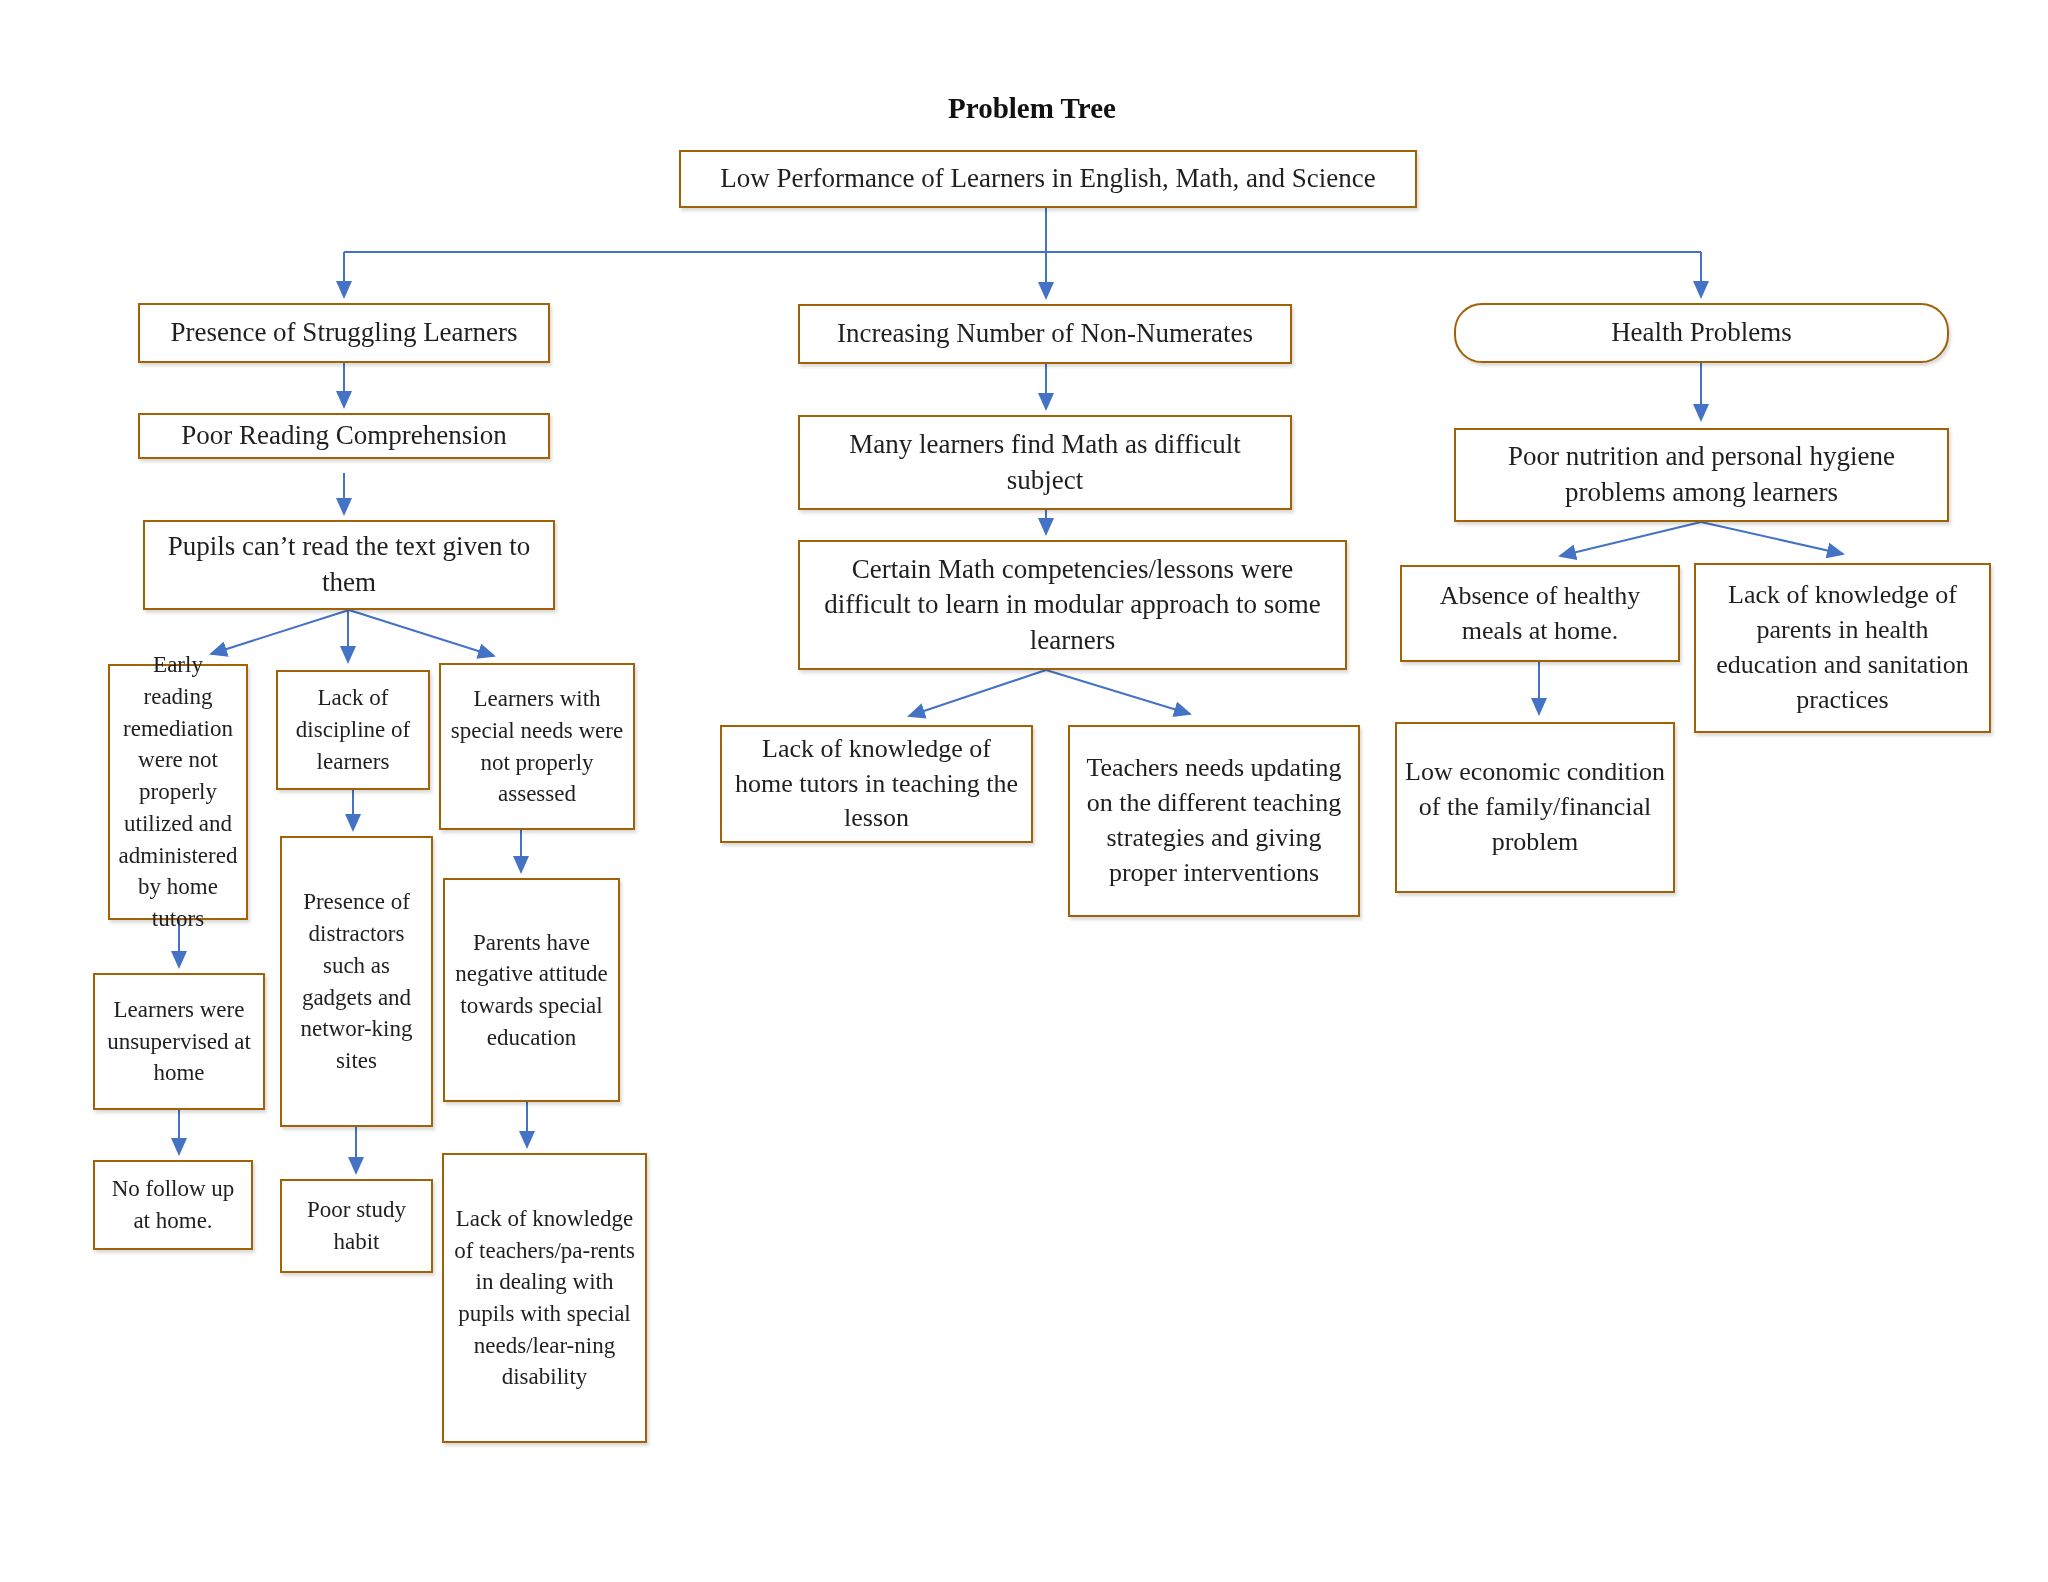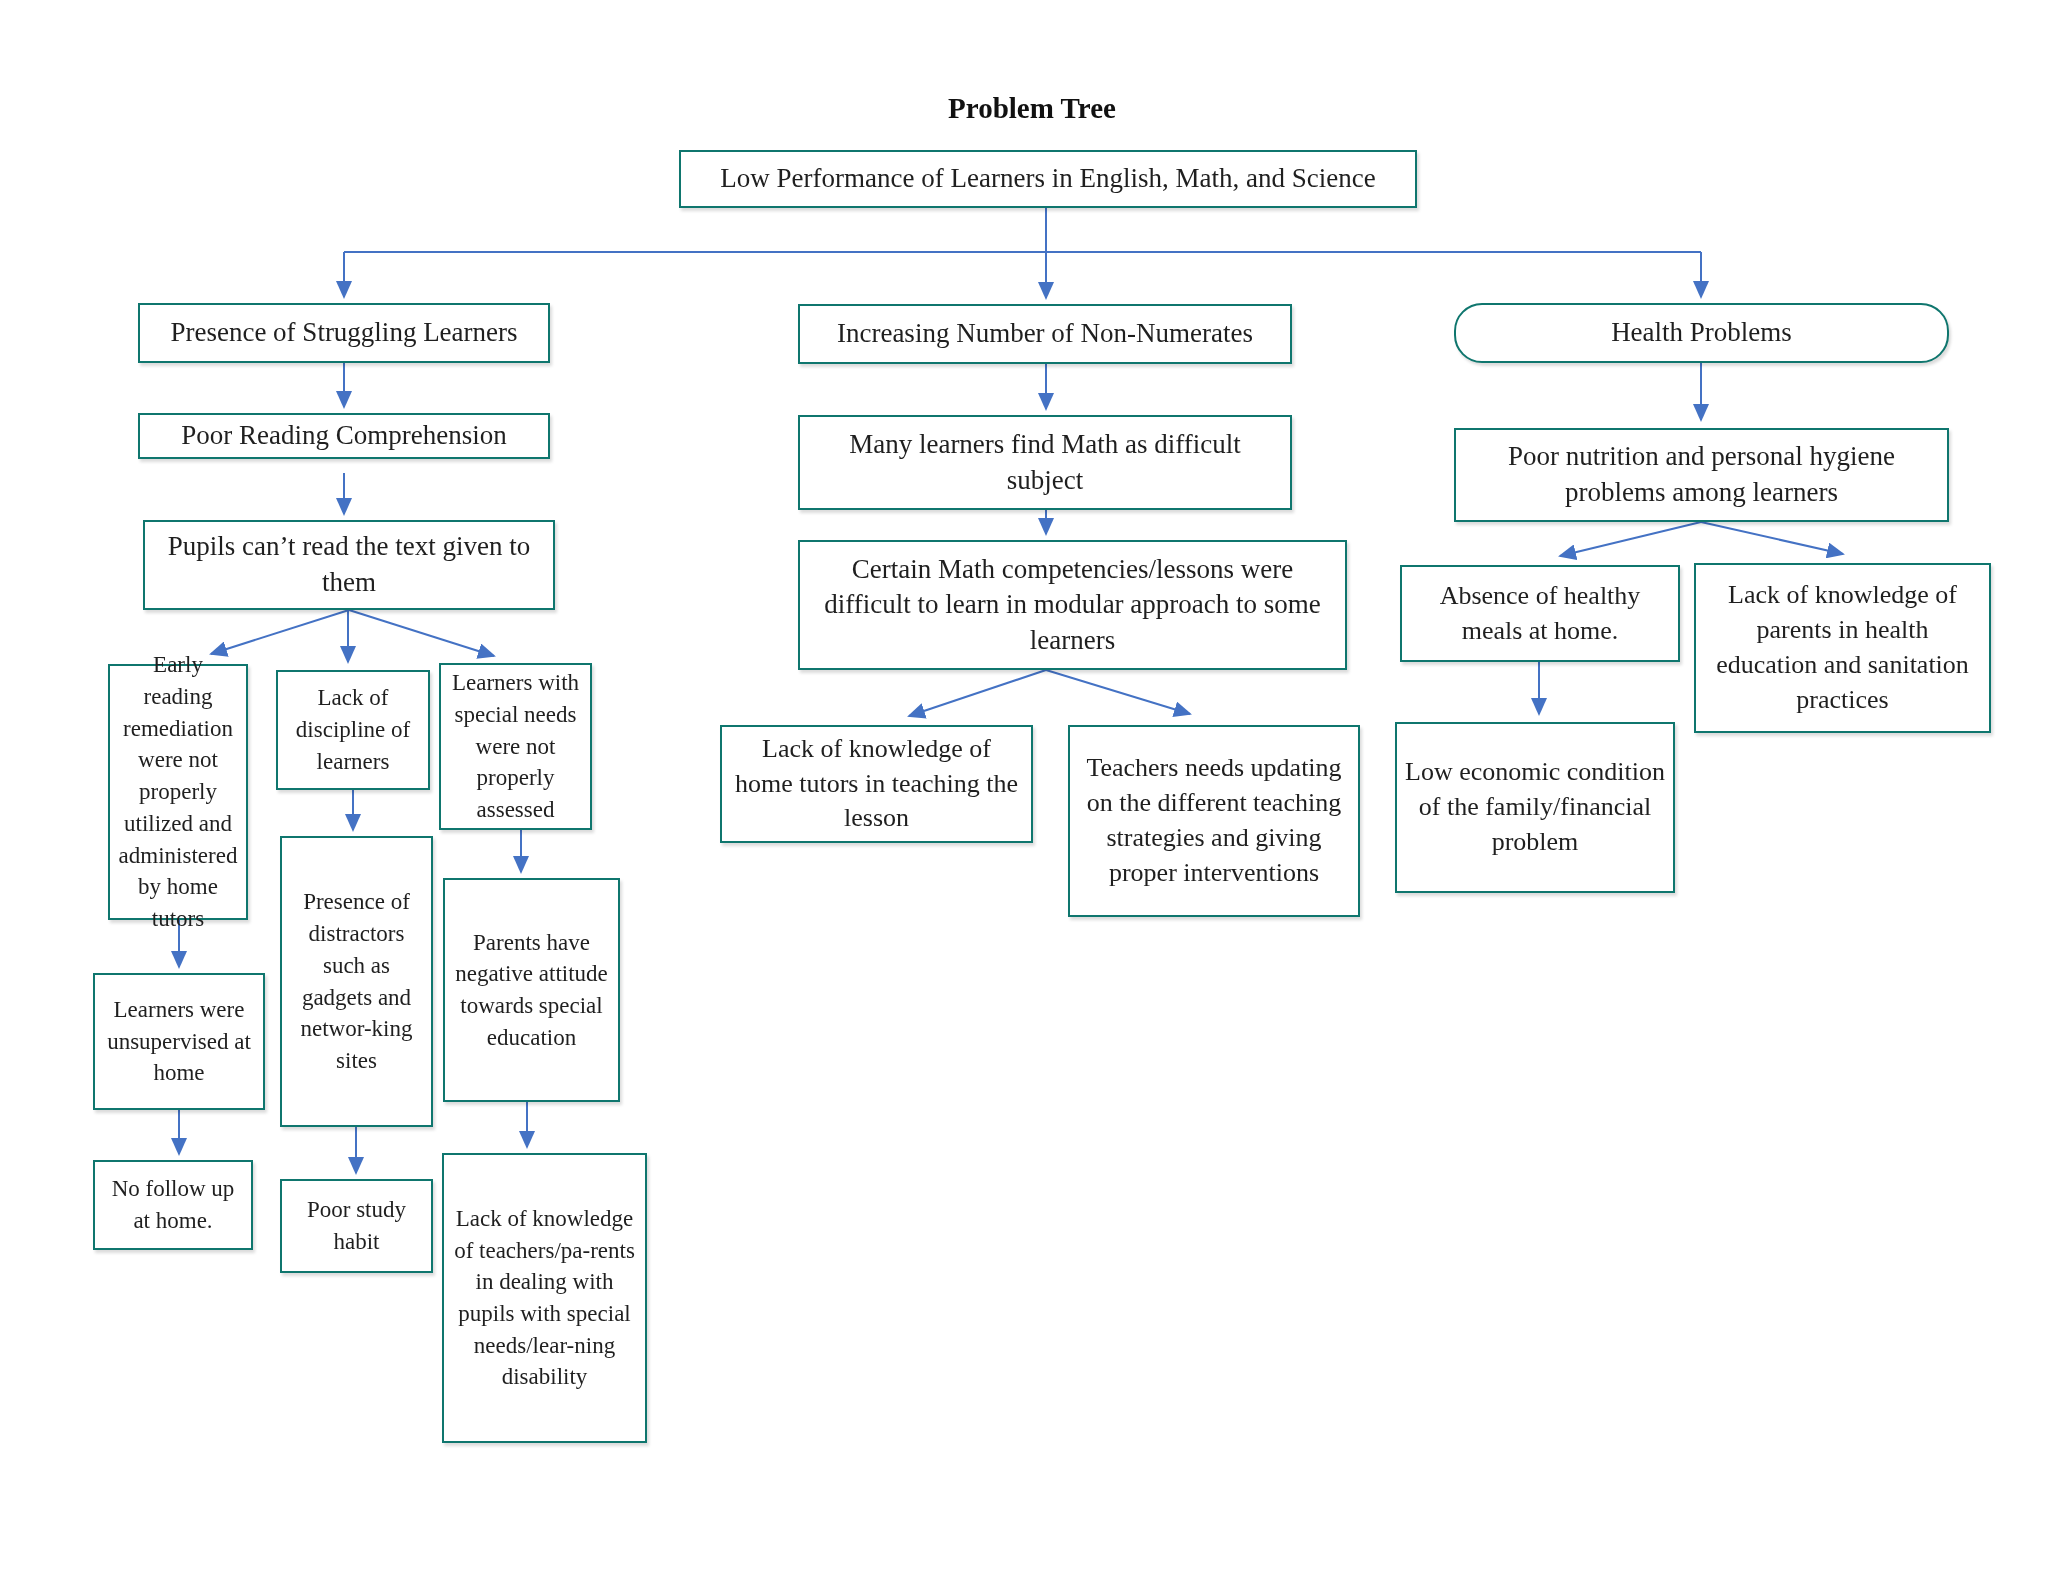--- a/index.html
+++ b/index.html
@@ -13,21 +13,21 @@
   }
   #connector-layer{
     position:absolute;left:0;top:0;width:2048px;height:1582px;
     z-index:1;
   }
   .conn{stroke:#4472C4;stroke-width:2;fill:none;}
   .node{
     position:absolute;
     box-sizing:border-box;
     background:#ffffff;
-    border:2px solid #0f766e;
+    border:2px solid #a16207;
     display:flex;
     align-items:center;
     justify-content:center;
     text-align:center;
     padding:4px 8px;
     z-index:2;
     box-shadow:2px 3px 3px rgba(0,0,0,0.14);
     line-height:1.32;
   }
   .lvl-big{font-size:27px;}
@@ -85,21 +85,21 @@
   </svg>
 
   <div class="node lvl-big" style="left:679px;top:150px;width:738px;height:58px;">Low Performance of Learners in English, Math, and Science</div>
 
   <div class="node lvl-big" style="left:138px;top:303px;width:412px;height:60px;">Presence of Struggling Learners</div>
   <div class="node lvl-big" style="left:138px;top:413px;width:412px;height:46px;">Poor Reading Comprehension</div>
   <div class="node lvl-big" style="left:143px;top:520px;width:412px;height:90px;">Pupils can’t read the text given to them</div>
 
   <div class="node lvl-small" style="left:108px;top:664px;width:140px;height:256px;">Early reading remediation were not properly utilized and administered by home tutors</div>
   <div class="node lvl-small" style="left:276px;top:670px;width:154px;height:120px;">Lack of discipline of learners</div>
-  <div class="node lvl-small" style="left:439px;top:663px;width:153px;height:167px;">Learners with special needs were not properly assessed</div>
+  <div class="node lvl-small" style="left:439px;top:663px;width:196px;height:167px;">Learners with special needs were not properly assessed</div>
 
   <div class="node lvl-small" style="left:93px;top:973px;width:172px;height:137px;">Learners were unsupervised at home</div>
   <div class="node lvl-small" style="left:93px;top:1160px;width:160px;height:90px;">No follow up at home.</div>
   <div class="node lvl-small" style="left:280px;top:836px;width:153px;height:291px;">Presence of distractors such as gadgets and networ-king sites</div>
   <div class="node lvl-small" style="left:280px;top:1179px;width:153px;height:94px;">Poor study habit</div>
   <div class="node lvl-small" style="left:443px;top:878px;width:177px;height:224px;">Parents have negative attitude towards special education</div>
   <div class="node lvl-small" style="left:442px;top:1153px;width:205px;height:290px;">Lack of knowledge of teachers/pa-rents in dealing with pupils with special needs/lear-ning disability</div>
 
   <div class="node lvl-big" style="left:798px;top:304px;width:494px;height:60px;">Increasing Number of Non-Numerates</div>
   <div class="node lvl-big" style="left:798px;top:415px;width:494px;height:95px;">Many learners find Math as difficult subject</div>

